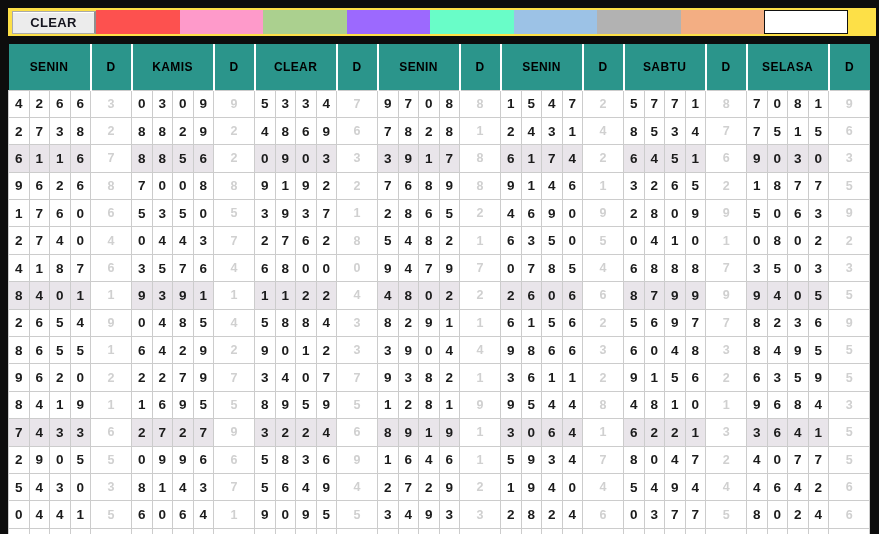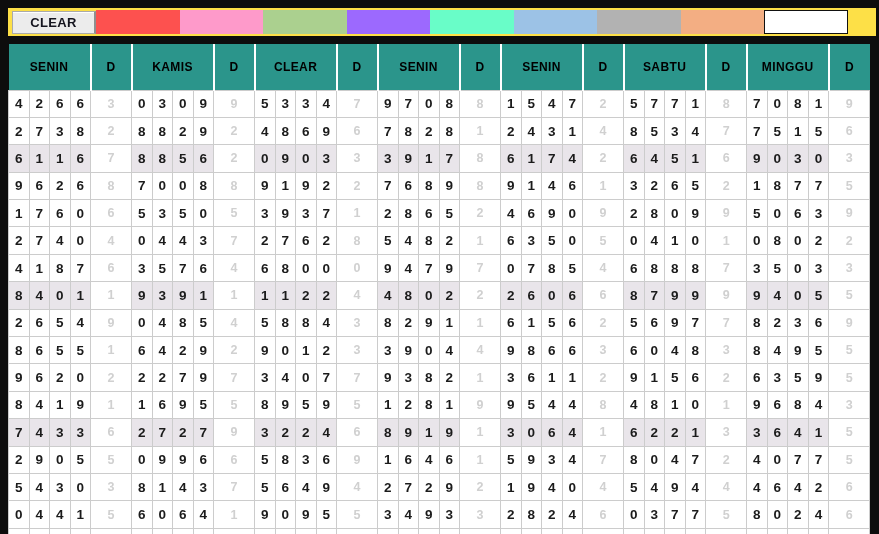--- a/index.html
+++ b/index.html
@@ -134,21 +134,21 @@
           <th colspan="4">KAMIS</th>
           <th>D</th>
           <th colspan="4">CLEAR</th>
           <th>D</th>
           <th colspan="4">SENIN</th>
           <th>D</th>
           <th colspan="4">SENIN</th>
           <th>D</th>
           <th colspan="4">SABTU</th>
           <th>D</th>
-          <th colspan="4">MINGGU</th>
+          <th colspan="4">SELASA</th>
           <th>D</th>
         </tr>
     </thead>
     <tbody>
         <tr>
           <td class="num">4</td>
           <td class="num">2</td>
           <td class="num">6</td>
           <td class="num">6</td>
           <td class="d">3</td>

